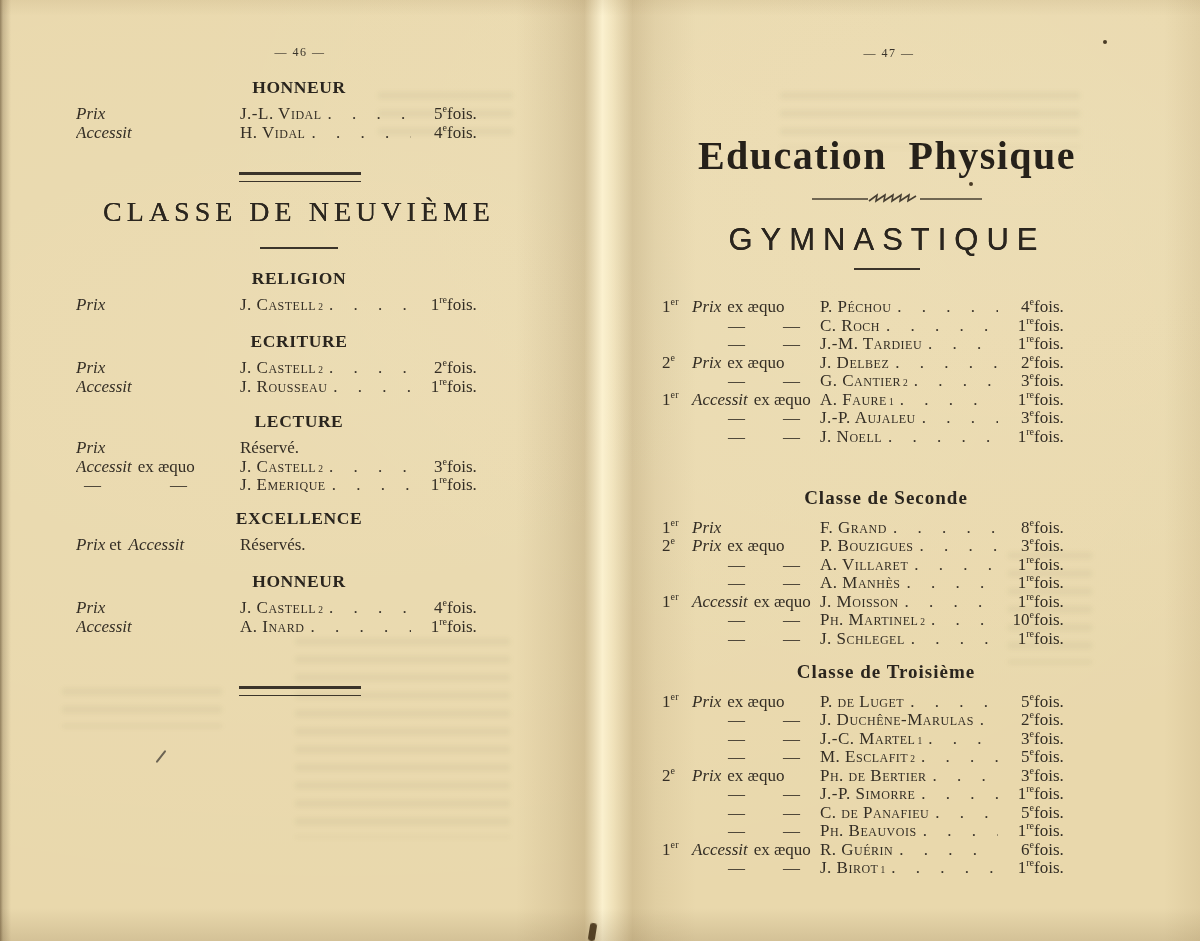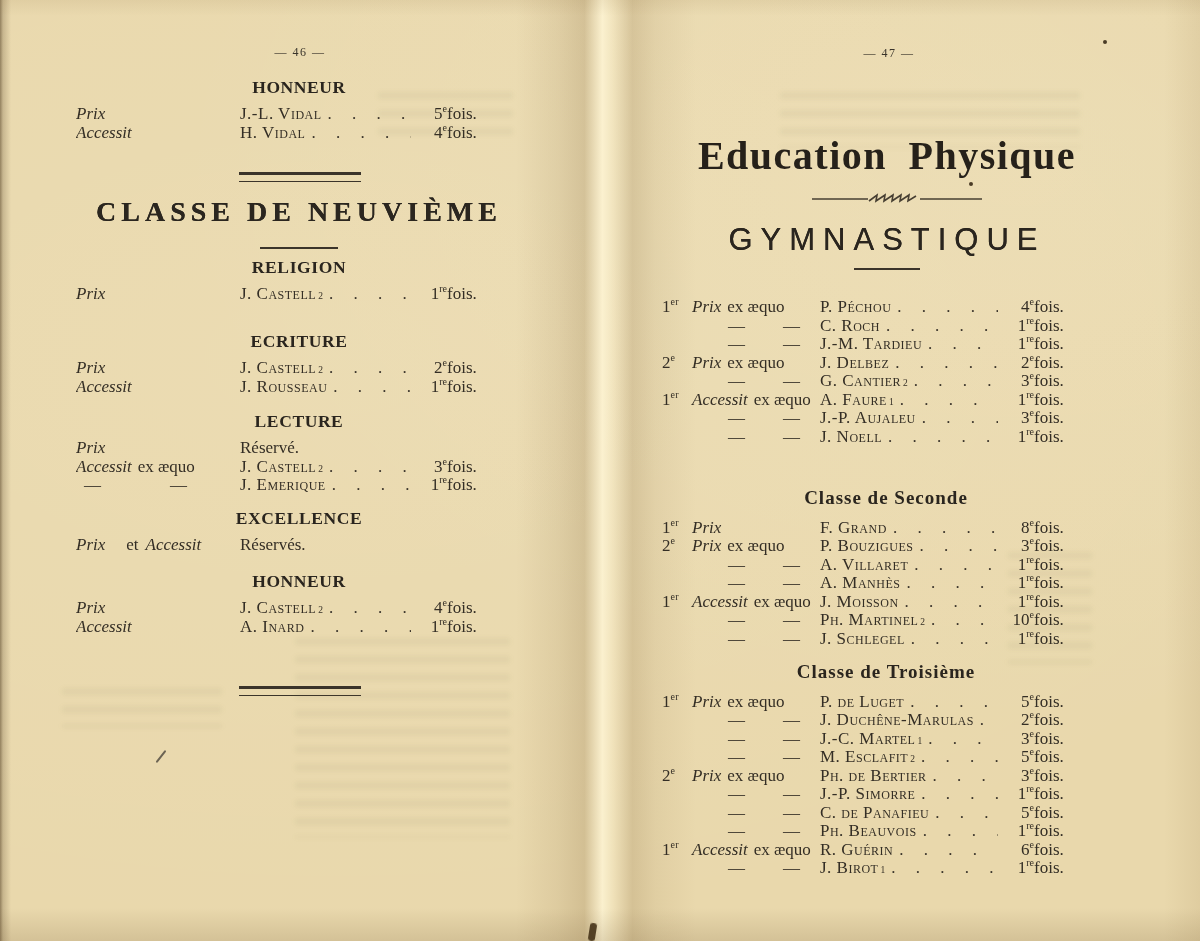--- a/index.html
+++ b/index.html
@@ -24,21 +24,21 @@
   .page{position:absolute;top:0;height:100%;}
   .page-left{left:76px;width:432px;}
   .page-right{left:662px;width:430px;}
   .abs{position:absolute;left:0;right:0;}
 
   
   .pageno{font-size:12px;letter-spacing:1.5px;text-align:center;transform:translateX(8px);color:#3a342b;}
   .sec-head{font-weight:bold;font-size:17.5px;line-height:20px;text-align:center;letter-spacing:.6px;
     color:#2a251e;margin-bottom:7px;transform:translateX(7px);}
   .class-title{font-size:28px;line-height:30px;letter-spacing:5px;text-align:center;color:#2b261f;
-    text-shadow:0 0 .5px #2b261f;transform:translateX(7px);font-weight:bold;}
+    text-shadow:0 0 .5px #2b261f;transform:translateX(7px);}
   .main-title{font-size:40px;line-height:42px;font-weight:bold;letter-spacing:1.5px;text-align:center;
     color:#26211a;transform:translateX(10px);word-spacing:10px;}
   .subtitle{font-family:"Liberation Sans","DejaVu Sans",sans-serif;font-size:31px;line-height:34px;
     letter-spacing:8px;text-align:center;color:#2a251e;text-shadow:0 0 .6px #2a251e;transform:translateX(10px);}
   .class-head{font-size:19px;line-height:20px;font-weight:bold;letter-spacing:1px;text-align:center;
     color:#2a251e;margin-bottom:9.5px;transform:translateX(9px);}
 
   
   .double-rule{position:absolute;left:50%;width:122px;margin-left:-54px;height:6px;
     border-top:3px solid #3b342a;border-bottom:1.5px solid #3b342a;}
@@ -46,21 +46,21 @@
   .ornament{position:absolute;left:50%;margin-left:-75px;width:170px;height:14px;transform:translateX(10px);}
 
   
   .rows{position:relative;}
   .row{display:flex;align-items:baseline;height:18.5px;font-size:17px;white-space:nowrap;}
   .c-label{display:flex;align-items:baseline;width:164px;flex:none;overflow:hidden;}
   .page-right .c-label{width:158px;}
   .rank{width:30px;flex:none;}
   .rank sup{font-size:10px;line-height:0;letter-spacing:.3px;}
   .lab{font-style:italic;}
-  .mid{margin-left:21px;}
+  .mid{margin-left:4px;}
   .lab2{font-style:italic;margin-left:7px;}
   .ex{margin-left:6px;}
   .row.dash .lab{font-style:normal;margin-left:8px;}
   .row.dash .ex{margin-left:69px;}
   .page-right .row.dash .lab{margin-left:36px;}
   .page-right .row.dash .ex{margin-left:38px;}
   .c-name{flex:1;display:flex;align-items:baseline;overflow:hidden;}
   .nm{font-variant:small-caps;letter-spacing:.5px;}
   .nm-sup{font-size:9.5px;line-height:0;margin-left:2px;}
   .reserved{}
@@ -116,21 +116,21 @@
             </span>
           </div>
         </div>
     </div>
 
     <div class="double-rule" style="top:172px;margin-left:-53px"></div>
 
     <div class="abs class-title" style="top:197px">CLASSE DE NEUVIÈME</div>
     <div class="rule-s" style="top:247px;width:78px;margin-left:-32px"></div>
 
-    <div class="abs" style="top:257px">
+    <div class="abs" style="top:268px">
       <div class="sec-head">RELIGION</div>
       <div class="rows">
           <div class="row">
             <span class="c-label">
               <span class="lab">Prix</span>
             </span>
             <span class="c-name">
               <span class="nm">J. Castell</span>
               <sup class="nm-sup">2</sup>
               <span class="dots"></span>

